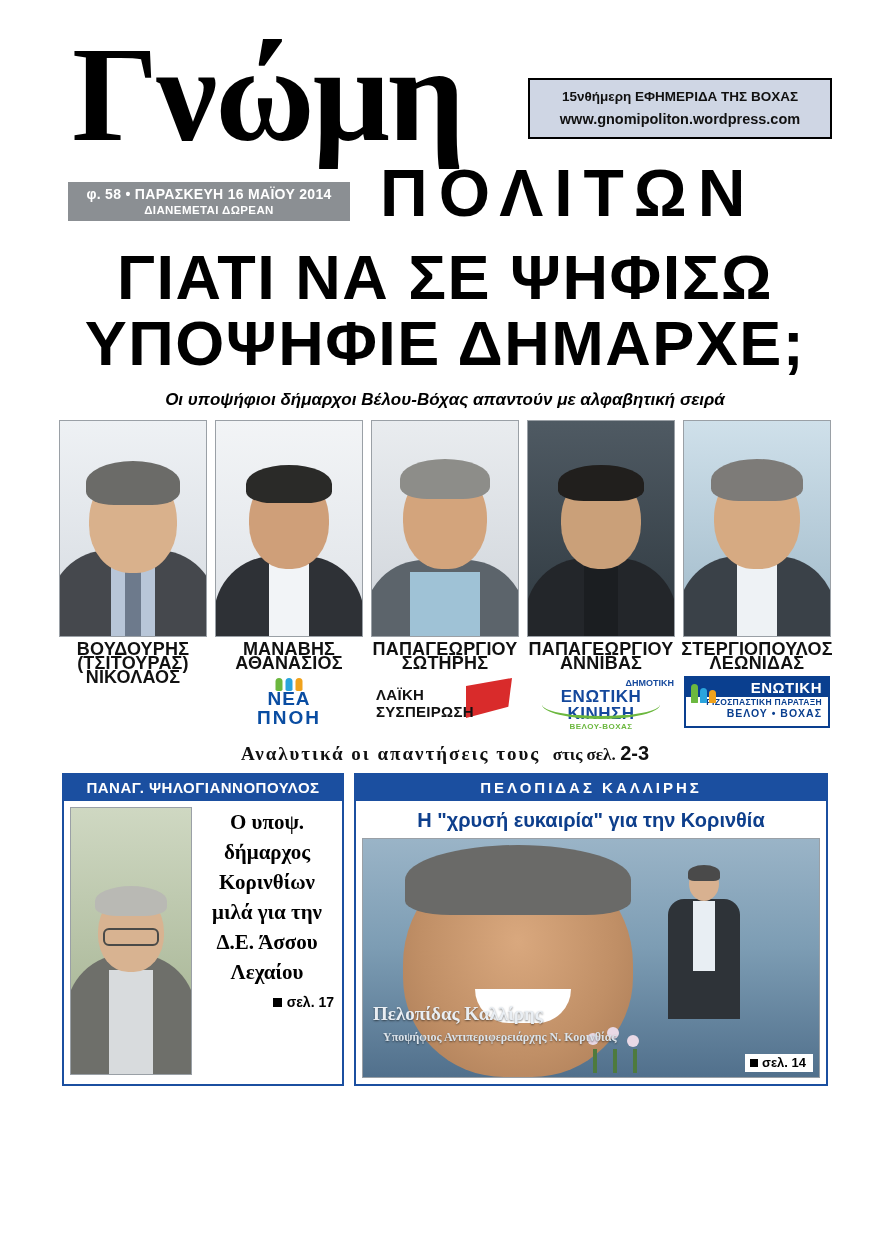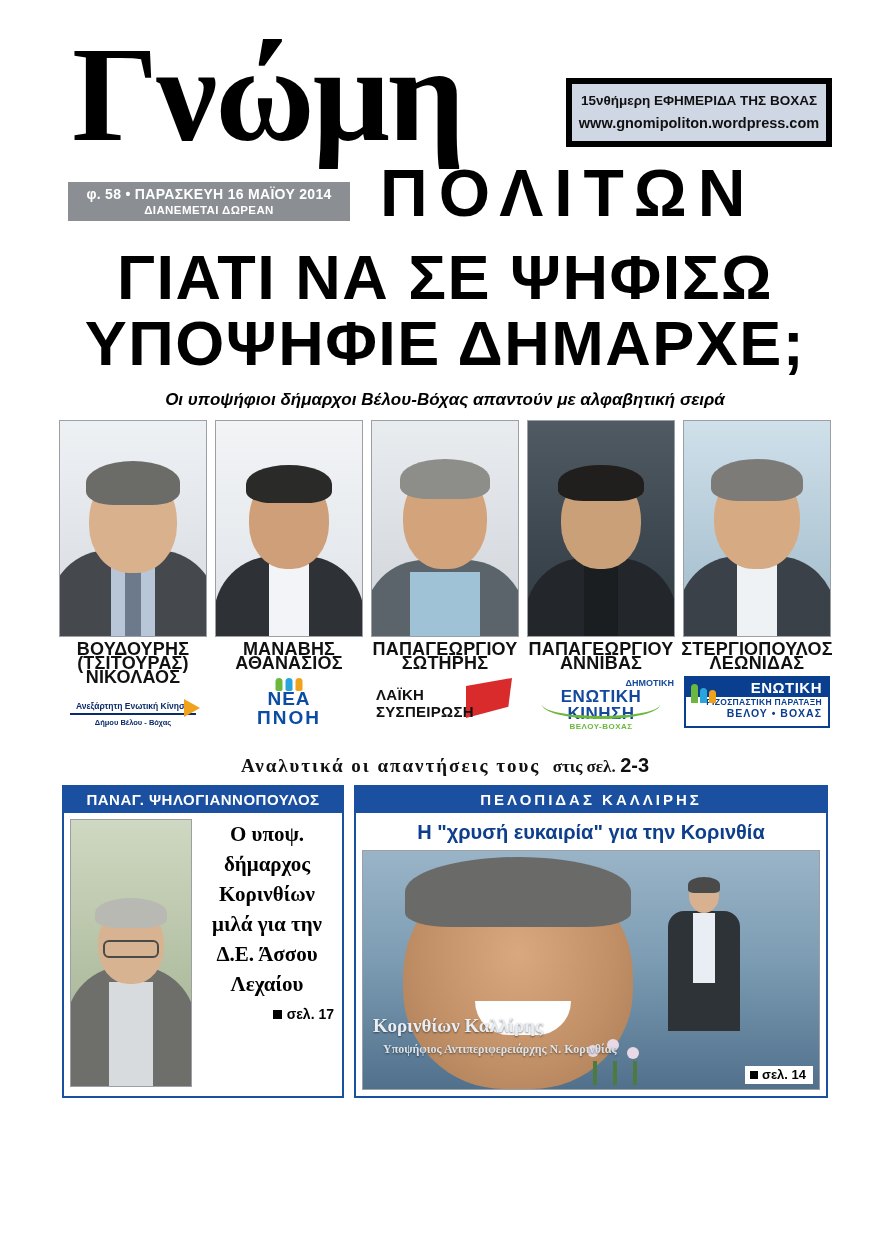--- a/index.html
+++ b/index.html
@@ -46,23 +46,23 @@
     font-weight: bold;
     font-size: 66px;
     line-height: 66px;
     letter-spacing: 11px;
     color: #000;
   }
   .head-box {
     position: absolute;
     right: 58px;
     top: 78px;
-    width: 266px;
+    width: 304px;
     background: #cfd6e4;
-    border: 6px solid #000000;
+    border: 2px solid #000000;
     text-align: center;
     padding: 9px 6px 10px 6px;
     box-sizing: border-box;
   }
   .head-box .line1 {
     font-size: 13.5px;
     font-weight: bold;
     color: #111;
     letter-spacing: 0px;
     margin-bottom: 7px;
@@ -475,28 +475,20 @@
           <div class="p-body" style="bottom:0;width:168px;height:86px;background:#45484d;"></div>
           <div class="p-shirt" style="bottom:0;width:44px;height:76px;background:#b8c6d8;"></div>
           <div class="p-tie" style="bottom:0;width:16px;height:66px;background:#6d7a8c;"></div>
           <div class="p-head" style="top:48px;width:88px;height:104px;background:#d9b18c;"></div>
           <div class="p-hair" style="top:40px;width:94px;height:44px;background:#6b6b68;"></div>
         </div>
       </div>
       <div class="cand-name">
         <div>ΒΟΥΔΟΥΡΗΣ (ΤΣΙΤΟΥΡΑΣ)</div>
         <div>ΝΙΚΟΛΑΟΣ</div>
-      </div>
-      <div class="cand-logo">
-        <div class="logo-anexartiti">
-          <div class="arrow"></div>
-          <div class="l1">Ανεξάρτητη Ενωτική Κίνηση</div>
-          <div class="bar"></div>
-          <div class="l2">Δήμου Βέλου - Βόχας</div>
-        </div>
       </div>
     </div>
 
     <div class="cand">
       <div class="cand-photo">
         <div class="portrait">
           <div class="p-bg" style="background:linear-gradient(180deg,#f2f4f6 0%,#dfe3e8 100%);"></div>
           <div class="p-body" style="bottom:0;width:150px;height:80px;background:#2e3136;"></div>
           <div class="p-shirt" style="bottom:0;width:40px;height:72px;background:#f2f4f7;"></div>
           <div class="p-head" style="top:50px;width:80px;height:98px;background:#cf9f79;"></div>
@@ -648,21 +640,21 @@
               <div class="hr"></div>
           </div>
           <div class="rp-flowers">
             <div class="g" style="left:14px;"></div>
               <div class="g" style="left:34px;"></div>
               <div class="g" style="left:54px;"></div>
             <div class="f" style="left:8px;top:6px;"></div>
               <div class="f" style="left:28px;top:0px;"></div>
               <div class="f" style="left:48px;top:8px;"></div>
           </div>
-          <div class="rp-caption1">Κορινθίων Καλλίρης</div>
+          <div class="rp-caption1">Πελοπίδας Καλλίρης</div>
           <div class="rp-caption2">Υποψήφιος Αντιπεριφερειάρχης Ν. Κορινθίας</div>
           <div class="rp-sel"><span class="sq"></span><span>σελ. 14</span></div>
         </div>
       </div>
     </div>
 
   </div>
 
 </div>
 

